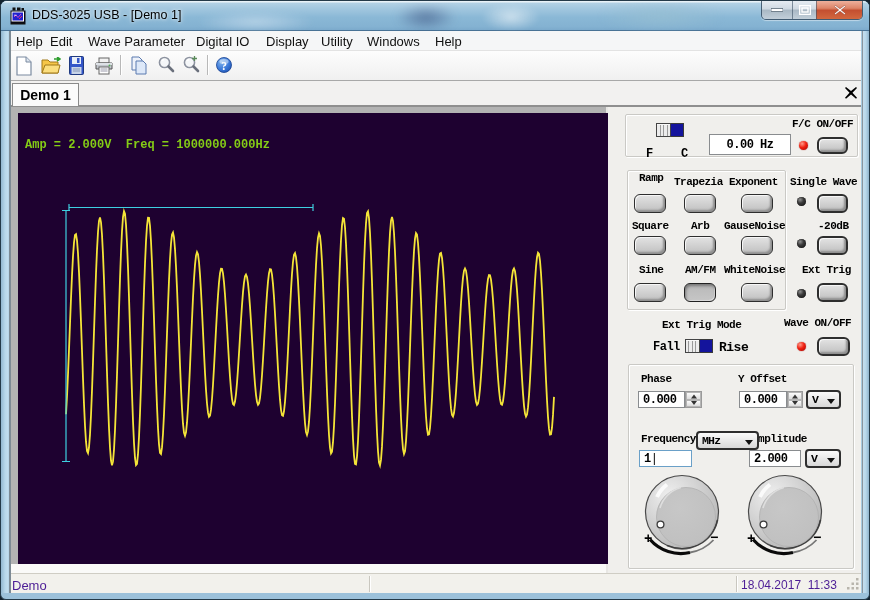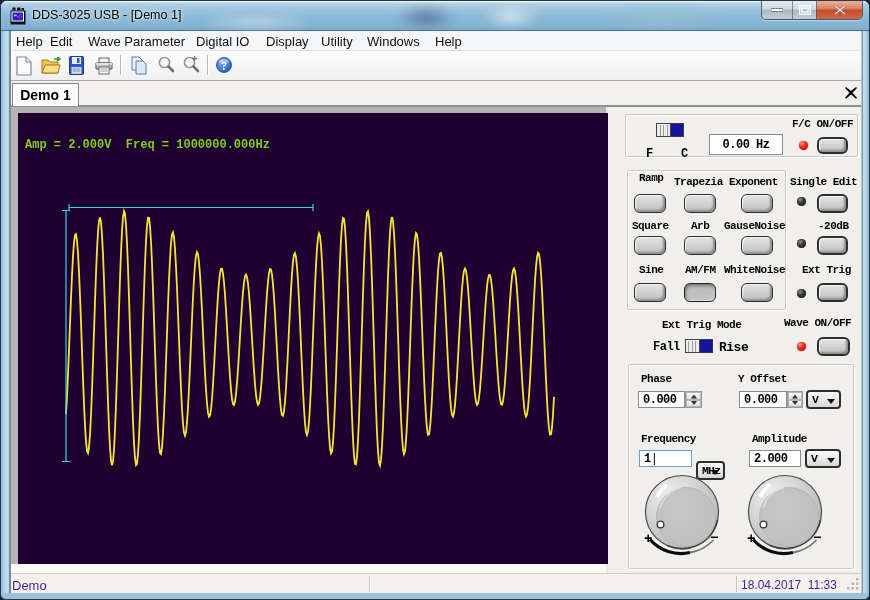--- a/index.html
+++ b/index.html
@@ -195,21 +195,21 @@
     </div>
     <div id="splitter"></div>
     <div id="panel">
 
       <div class="grp" style="left:17px;top:7px;width:233px;height:43px"></div>
       <div class="slider" style="left:48px;top:16px">
           <div class="knb"></div>
         </div>
       <div class="lbl" style="left:38px;top:40px;font-size:12px">F</div>
       <div class="lbl" style="left:73px;top:40px;font-size:12px">C</div>
-      <div class="edit" style="left:101px;top:27px;width:74px;height:21px;text-align:center;padding-left:0;padding-top:3px">0.00 Hz</div>
+      <div class="edit" style="left:101px;top:27px;width:82px;height:21px;text-align:center;padding-left:0;padding-top:3px">0.00 Hz</div>
       <div class="lbl" style="left:184px;top:11px;width:61px">F/C ON/OFF</div>
       <div class="led on" style="left:191px;top:34px"></div>
       <div class="btn" style="left:209px;top:30px;width:31px;height:17px;border-width:2px"></div>
 
       <div class="grp" style="left:19px;top:63px;width:159px;height:140px"></div>
       <div class="lbl" style="left:31px;top:65px">Ramp</div>
         <div class="lbl" style="left:66px;top:69px">Trapezia</div>
         <div class="lbl" style="left:121px;top:69px">Exponent</div>
       <div class="btn" style="left:26px;top:87px"></div>
         <div class="btn" style="left:76px;top:87px"></div>
@@ -220,21 +220,21 @@
       <div class="btn" style="left:26px;top:129px"></div>
         <div class="btn" style="left:76px;top:129px"></div>
         <div class="btn" style="left:133px;top:129px"></div>
       <div class="lbl" style="left:31px;top:157px">Sine</div>
         <div class="lbl" style="left:77px;top:157px">AM/FM</div>
         <div class="lbl" style="left:116px;top:157px">WhiteNoise</div>
       <div class="btn" style="left:26px;top:176px"></div>
         <div class="btn down" style="left:76px;top:176px"></div>
         <div class="btn" style="left:133px;top:176px"></div>
 
-      <div class="lbl" style="left:182px;top:69px">Single Edit</div>
+      <div class="lbl" style="left:182px;top:69px">Single Wave</div>
       <div class="led off" style="left:189px;top:90px"></div>
       <div class="btn" style="left:209px;top:87px;width:31px;border-width:2px"></div>
       <div class="lbl" style="left:210px;top:113px">-20dB</div>
       <div class="led off" style="left:189px;top:132px"></div>
       <div class="btn" style="left:209px;top:129px;width:31px;border-width:2px"></div>
       <div class="lbl" style="left:194px;top:157px">Ext Trig</div>
       <div class="led off" style="left:189px;top:182px"></div>
       <div class="btn" style="left:209px;top:176px;width:31px;border-width:2px"></div>
 
       <div class="lbl" style="left:54px;top:212px">Ext Trig Mode</div>
@@ -257,21 +257,21 @@
         </div>
       <div class="edit" style="left:131px;top:284px;width:48px">0.000</div>
       <div class="spin" style="left:179px;top:284px;width:16px">
           <i class="up"></i>
           <i class="dn"></i>
         </div>
       <div class="combo" style="left:198px;top:283px;width:35px">V</div>
       <div class="lbl" style="left:33px;top:326px">Frequency</div>
       <div class="lbl" style="left:144px;top:326px">Amplitude</div>
       <div class="edit" style="left:31px;top:343px;width:53px;border-color:#6aa0c8">1<span style="font-weight:normal">|</span></div>
-      <div class="combo" style="left:88px;top:354px;width:29px">MHz</div>
+      <div class="combo" style="left:88px;top:324px;width:63px">MHz</div>
       <div class="edit" style="left:141px;top:343px;width:52px">2.000</div>
       <div class="combo" style="left:197px;top:342px;width:36px">V</div>
 
       <svg class="abs" style="left:30px;top:363px" width="96" height="92" viewBox="0 0 96 92">
         <defs>
           <radialGradient id="kout" cx="0.33" cy="0.28" r="0.95">
             <stop offset="0" stop-color="#efefef"></stop>
               <stop offset="0.4" stop-color="#d4d4d4"></stop>
               <stop offset="0.75" stop-color="#bcbcbc"></stop>
               <stop offset="1" stop-color="#8d8d8d"></stop>

